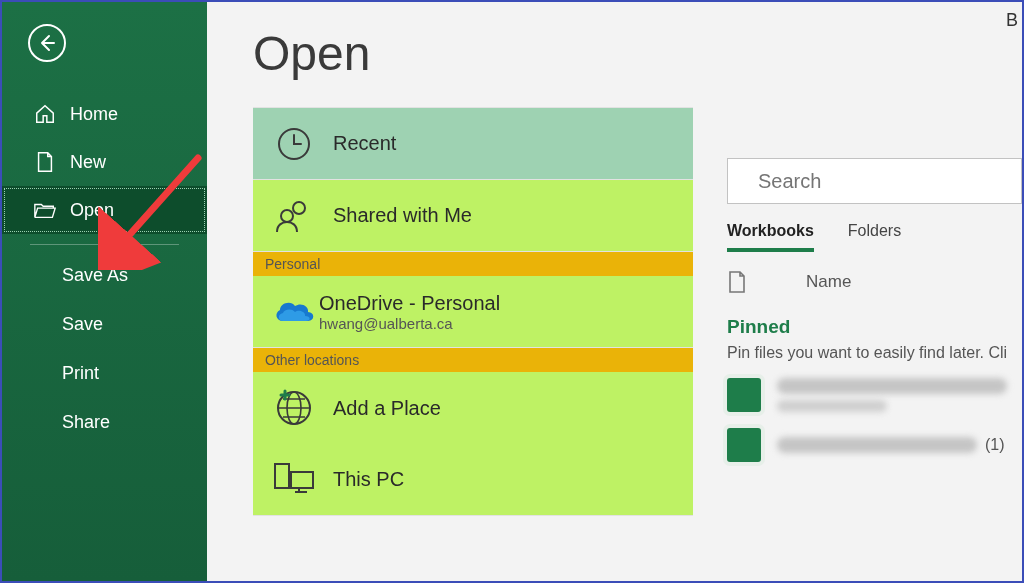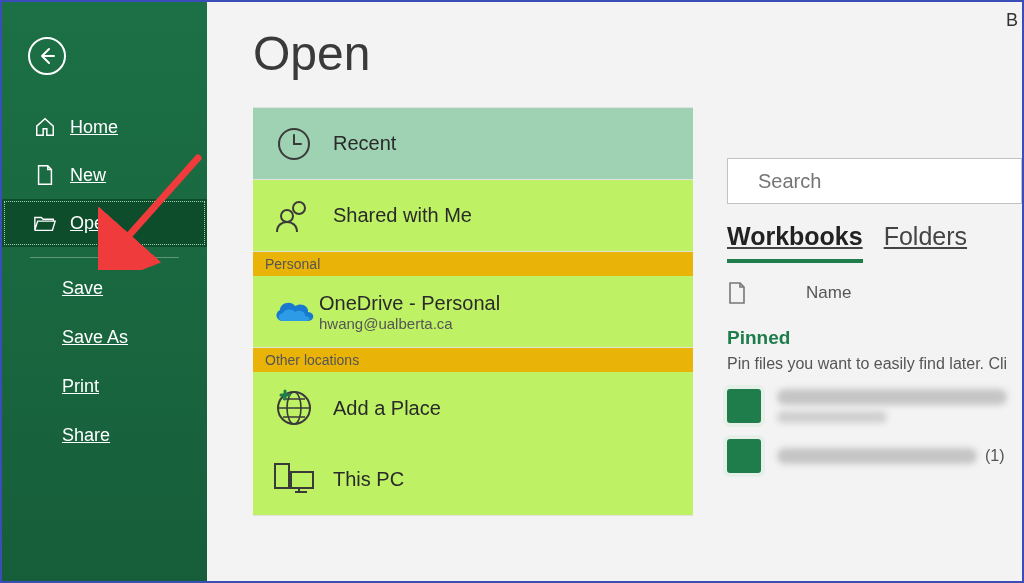--- a/index.html
+++ b/index.html
@@ -11,23 +11,22 @@
     border: 2px solid #3b4db8;
     background: #f3f3f3;
     position: relative;
   }
   .layout { display: flex; height: 100%; }
   .sidebar {
     width: 205px;
     background: #1a6e43;
     background: linear-gradient(#1c7045, #165e3a);
     color: #fff;
-    padding-top: 35px;
+    padding-top: 22px;
     flex-shrink: 0;
-    text-decoration: underline;
   }
   .back-circle {
     width: 38px; height: 38px;
     border: 2px solid #fff;
     border-radius: 50%;
     margin-left: 26px;
     display: flex; align-items: center; justify-content: center;
     cursor: pointer;
   }
   .side-item {
@@ -112,21 +111,21 @@
     background: #fff;
     height: 46px;
     display:flex; align-items:center;
     padding: 0 14px;
     margin-bottom: 18px;
   }
   .search-box input {
     border:none; outline:none; font-size:20px; color:#555; flex:1;
     margin-left: 16px; background:transparent;
   }
-  .tabs { display:flex; gap: 21px; font-size: 25px; color:#444;text-decoration:underline; }
+  .tabs { display:flex; gap: 34px; font-size: 16px; color:#444; }
   .tab { padding-bottom: 8px; cursor:pointer; }
   .tab.active { color:#222; border-bottom: 4px solid #1e7d4a; font-weight:600; }
   .col-hdr {
     display:flex; align-items:center;
     margin-top: 18px; color:#555; font-size:17px;gap:41px;
   }
   .group-title { color:#1e7d4a; font-size:19px; font-weight:600; margin-top:22px; }
   .hint { color:#555; font-size:16px; margin-top:6px; white-space:nowrap; }
   .file-row {
     display:flex; align-items:center;
@@ -184,22 +183,22 @@
       <span class="ico">
         <svg width="24" height="20" viewBox="0 0 26 20">
             <path d="M2 4 H9 L11 6 H22 V8 H5 L2 18 V4 Z M5 8 H24 L21 18 H2" fill="none" stroke="#fff" stroke-width="1.5"></path>
           </svg>
       </span>
       <span class="txt">Open</span>
     </div>
 
     <div class="side-divider"></div>
 
+    <div class="side-sub">Save As</div>
     <div class="side-sub">Save</div>
-    <div class="side-sub">Save As</div>
     <div class="side-sub">Print</div>
     <div class="side-sub">Share</div>
   </div>
 
   <div class="main">
     <div class="open-col">
       <div class="page-title">Open</div>
 
       <div class="loc-list">
         <div class="loc-item selected">

